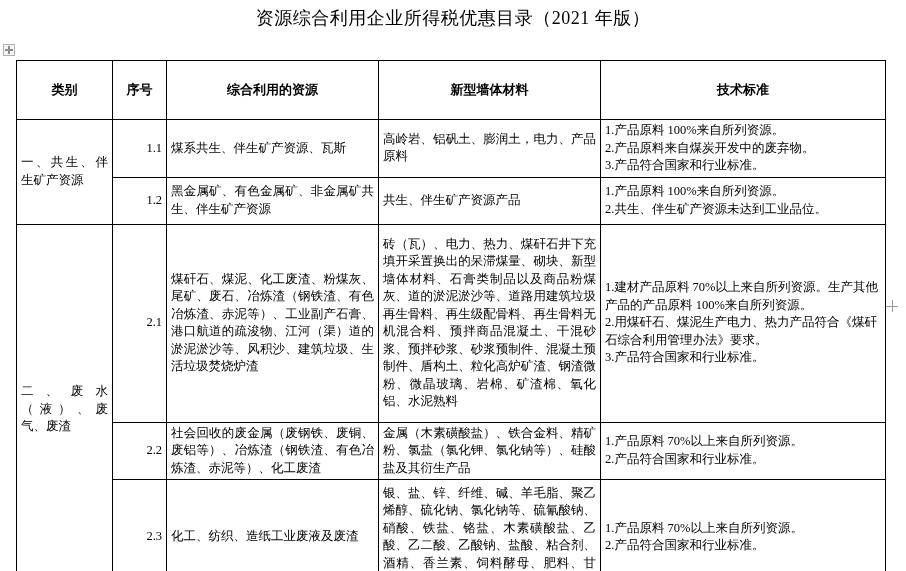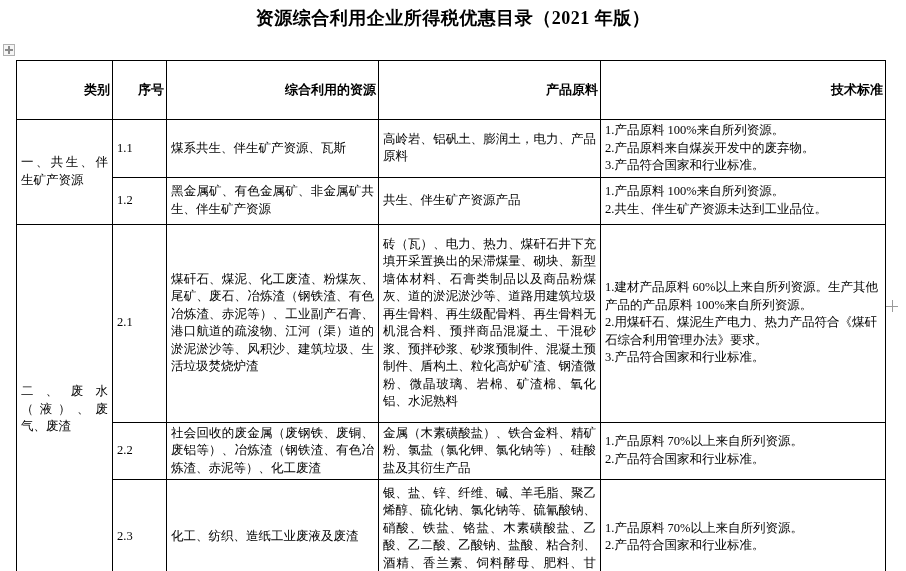--- a/index.html
+++ b/index.html
@@ -15,21 +15,21 @@
     color: #000000;
     overflow: hidden;
   }
   .doc-title {
     position: absolute;
     top: 6px;
     left: 0;
     width: 100%;
     text-align: center;
     font-size: 18px;
-    font-weight: bold;
+    font-weight: normal;
     letter-spacing: 0.5px;
   }
   
   .move-handle {
     position: absolute;
     left: 3px;
     top: 44px;
     width: 12px;
     height: 12px;
     border: 1px solid #b0b0b0;
@@ -69,29 +69,29 @@
     border: 1px solid #000000;
     padding: 2px 4px;
     font-size: 12.5px;
     line-height: 1.4;
     vertical-align: middle;
     overflow: hidden;
   }
   table.catalog th {
     font-weight: bold;
     font-size: 13px;
-    text-align: right;
+    text-align: center;
     padding: 20px 2px;
   }
   td.c-cat {
     text-align: justify;
     font-size: 13px;
   }
   td.c-no {
-    text-align: left;
+    text-align: right;
   }
   td.c-res, td.c-prod {
     text-align: justify;
   }
   td.c-std {
     white-space: pre-line;
     text-align: left;
   }
 </style>
 </head>
@@ -115,21 +115,21 @@
     <col style="width:54px">
     <col style="width:212px">
     <col style="width:222px">
     <col style="width:285px">
   </colgroup>
   <tbody>
       <tr style="height:30px">
     <th>类别</th>
     <th>序号</th>
     <th>综合利用的资源</th>
-    <th>产品原料</th>
+    <th>新型墙体材料</th>
     <th>技术标准</th>
   </tr>
   <tr style="height:54px">
     <td class="c-cat" rowspan="2">一、共生、伴生矿产资源</td>
     <td class="c-no">1.1</td>
     <td class="c-res">煤系共生、伴生矿产资源、瓦斯</td>
     <td class="c-prod">高岭岩、铝矾土、膨润土，电力、产品原料</td>
     <td class="c-std">1.产品原料 100%来自所列资源。
 2.产品原料来自煤炭开发中的废弃物。
 3.产品符合国家和行业标准。</td>
@@ -139,21 +139,21 @@
     <td class="c-res">黑金属矿、有色金属矿、非金属矿共生、伴生矿产资源</td>
     <td class="c-prod">共生、伴生矿产资源产品</td>
     <td class="c-std">1.产品原料 100%来自所列资源。
 2.共生、伴生矿产资源未达到工业品位。</td>
   </tr>
   <tr style="height:198px">
     <td class="c-cat" rowspan="3">二、废水（液）、废气、废渣</td>
     <td class="c-no">2.1</td>
     <td class="c-res">煤矸石、煤泥、化工废渣、粉煤灰、尾矿、废石、冶炼渣（钢铁渣、有色冶炼渣、赤泥等）、工业副产石膏、港口航道的疏浚物、江河（渠）道的淤泥淤沙等、风积沙、建筑垃圾、生活垃圾焚烧炉渣</td>
     <td class="c-prod">砖（瓦）、电力、热力、煤矸石井下充填开采置换出的呆滞煤量、砌块、新型墙体材料、石膏类制品以及商品粉煤灰、道的淤泥淤沙等、道路用建筑垃圾再生骨料、再生级配骨料、再生骨料无机混合料、预拌商品混凝土、干混砂浆、预拌砂浆、砂浆预制件、混凝土预制件、盾构土、粒化高炉矿渣、钢渣微粉、微晶玻璃、岩棉、矿渣棉、氧化铝、水泥熟料</td>
-    <td class="c-std">1.建材产品原料 60%以上来自所列资源。生产其他产品的产品原料 100%来自所列资源。
+    <td class="c-std">1.建材产品原料 70%以上来自所列资源。生产其他产品的产品原料 100%来自所列资源。
 2.用煤矸石、煤泥生产电力、热力产品符合《煤矸石综合利用管理办法》要求。
 3.产品符合国家和行业标准。</td>
   </tr>
   <tr style="height:56px">
     <td class="c-no">2.2</td>
     <td class="c-res">社会回收的废金属（废钢铁、废铜、废铝等）、冶炼渣（钢铁渣、有色冶炼渣、赤泥等）、化工废渣</td>
     <td class="c-prod">金属（木素磺酸盐）、铁合金料、精矿粉、氯盐（氯化钾、氯化钠等）、硅酸盐及其衍生产品</td>
     <td class="c-std">1.产品原料 70%以上来自所列资源。
 2.产品符合国家和行业标准。</td>
   </tr>

